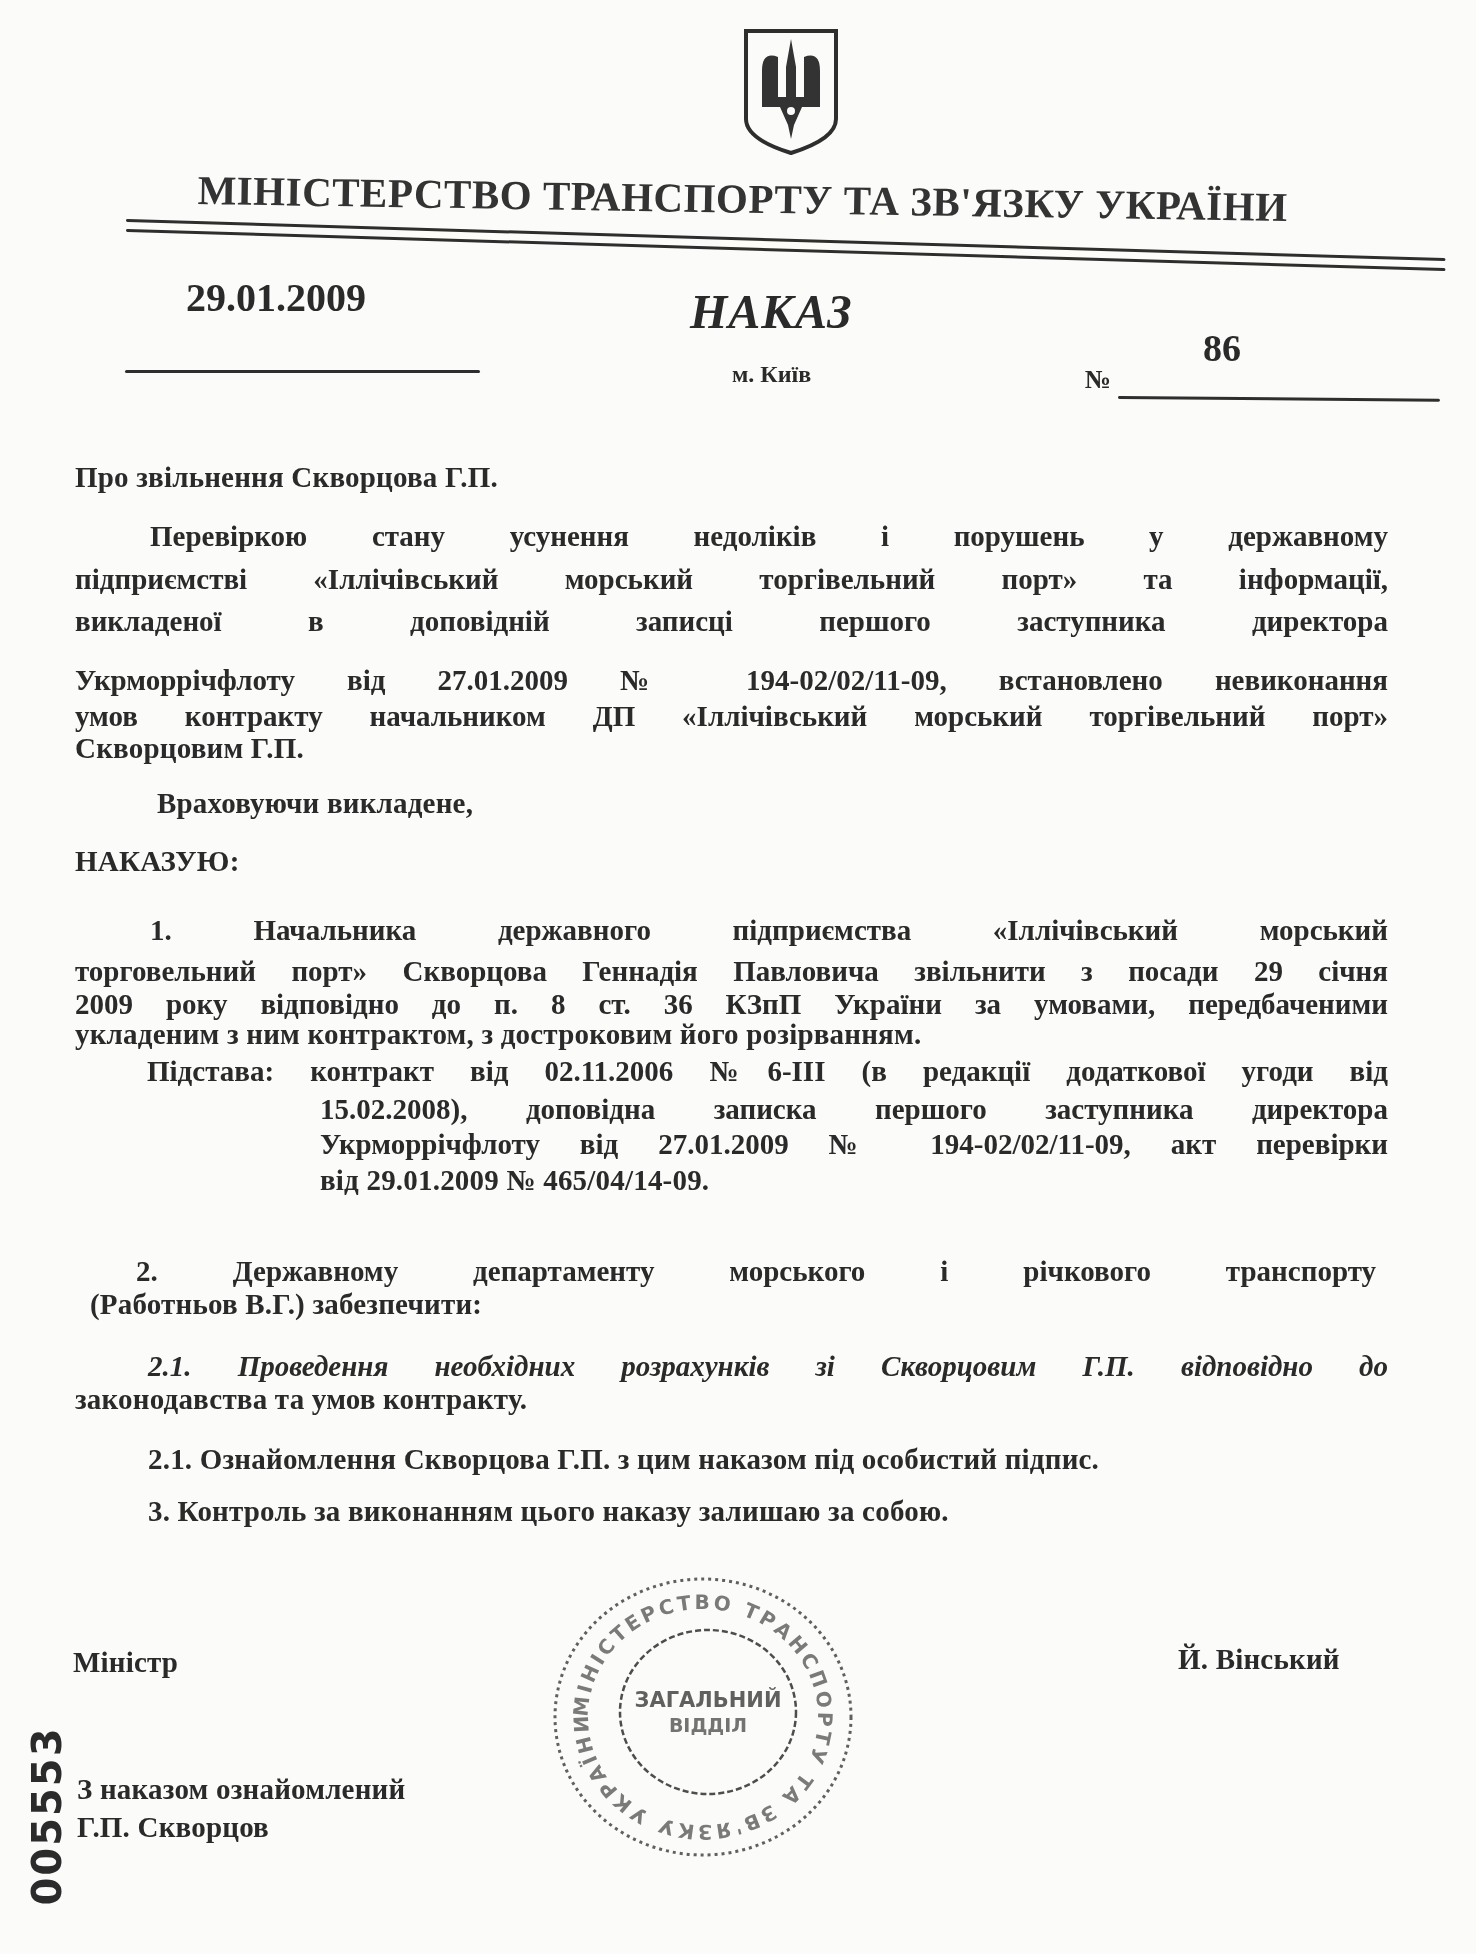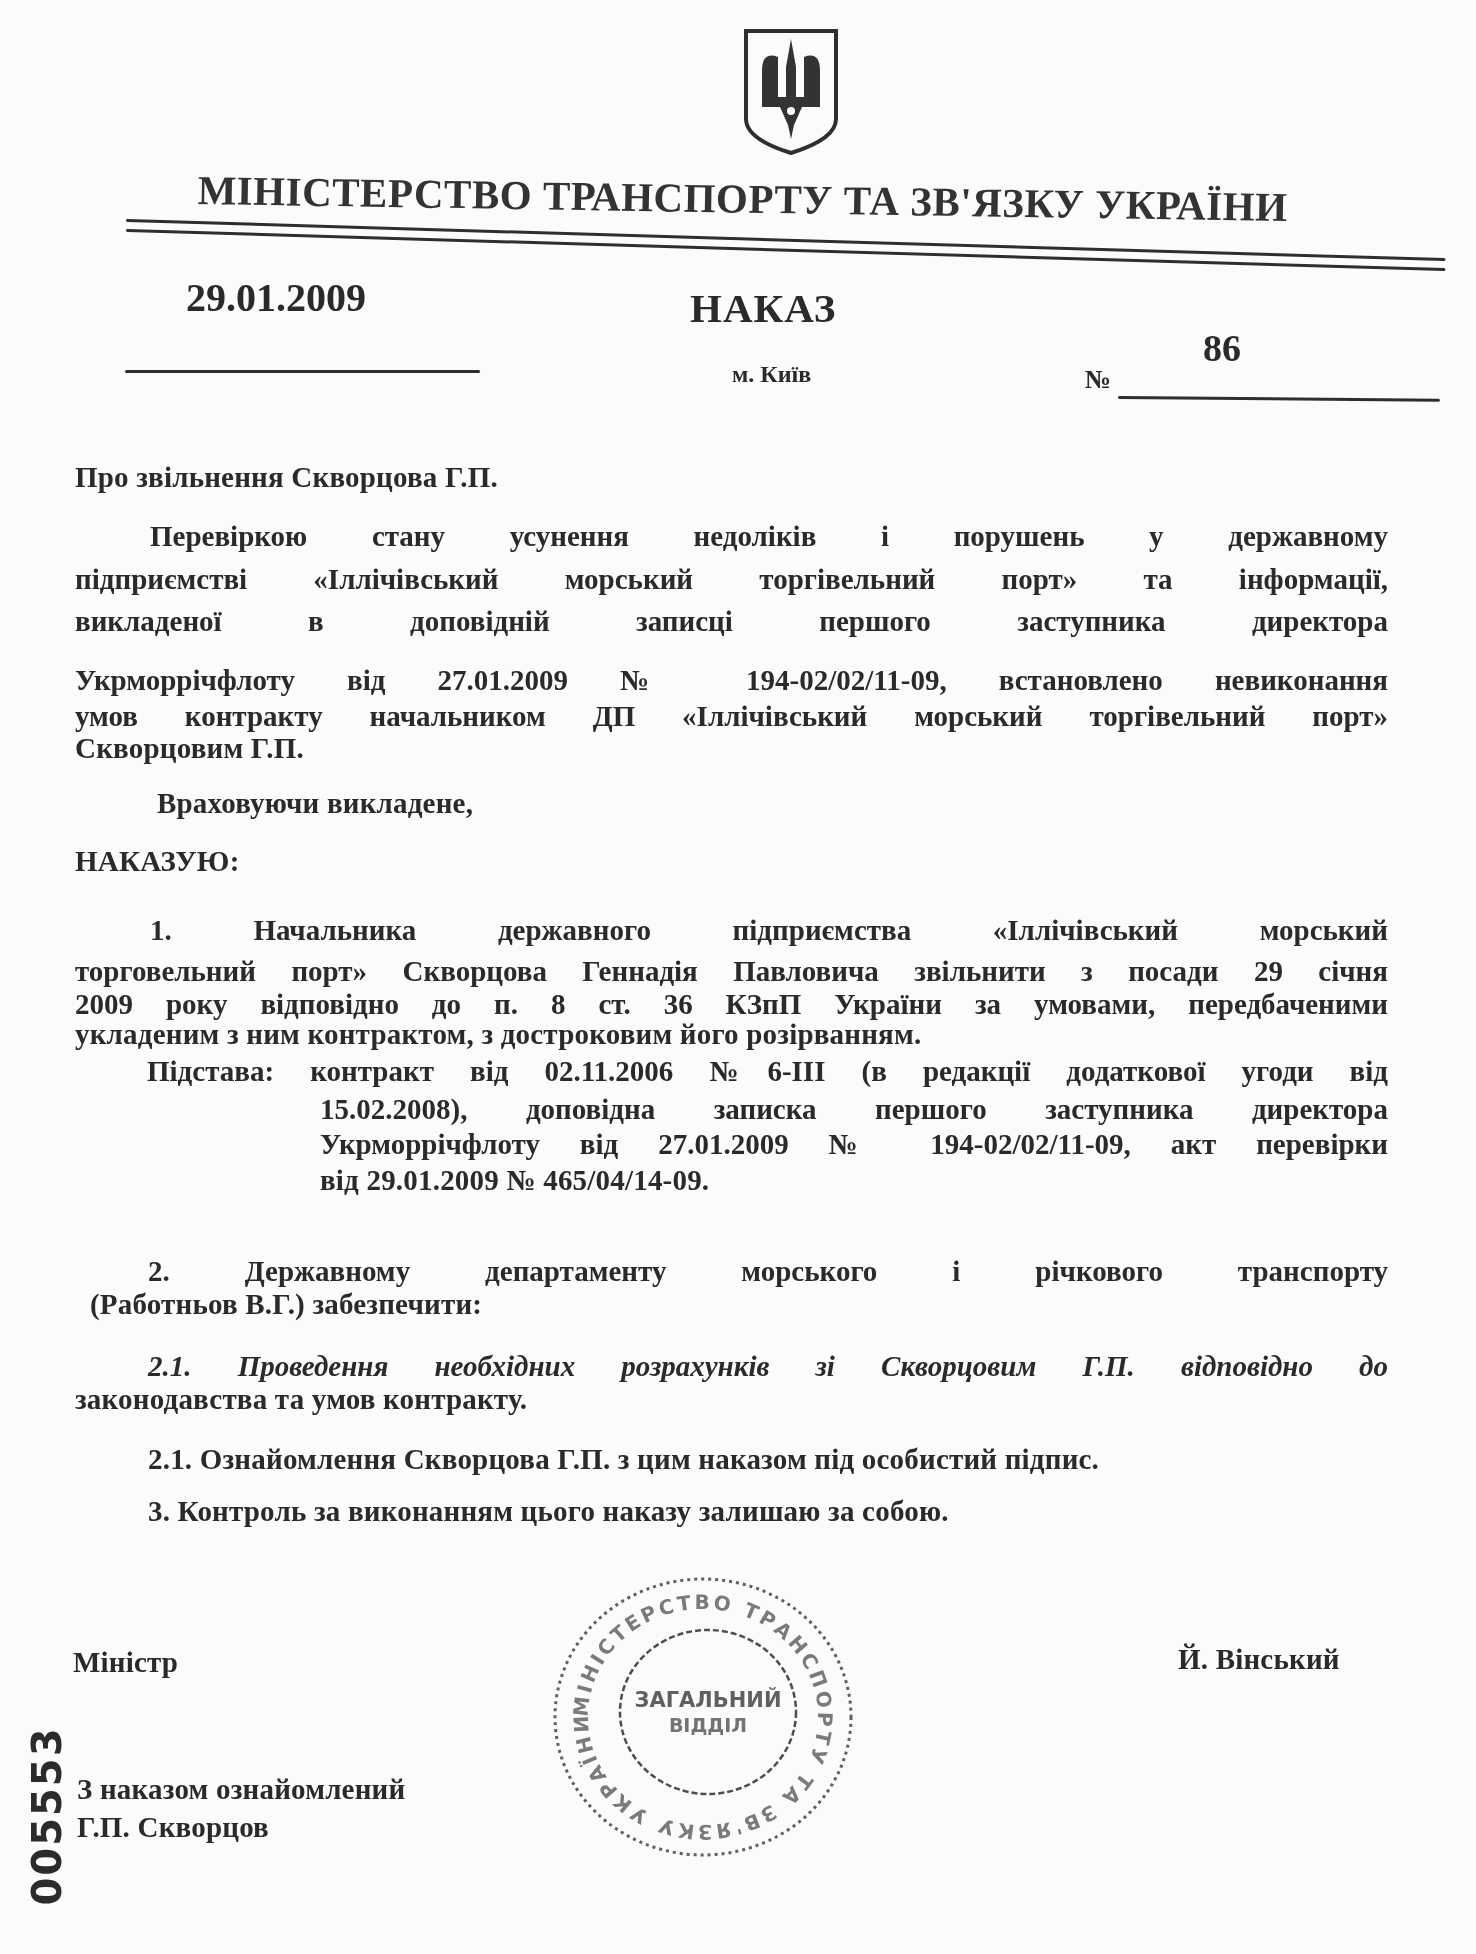--- a/index.html
+++ b/index.html
@@ -31,21 +31,21 @@
   <circle cx="49" cy="84" r="4" fill="#fbfbf9"></circle>
 </svg>
 
 <div class="abs b" style="left:198px; top:166px; font-size:41px; letter-spacing:0.5px; transform: rotate(0.9deg); transform-origin:left top; color:#333;">МІНІСТЕРСТВО ТРАНСПОРТУ ТА ЗВ'ЯЗКУ УКРАЇНИ</div>
 <div class="rule" style="left:126px; top:219px; width:1320px; transform: rotate(1.7deg); transform-origin:left center;"></div>
 <div class="rule" style="left:126px; top:229px; width:1320px; transform: rotate(1.7deg); transform-origin:left center;"></div>
 
 <div class="abs b" style="left:186px; top:274px; font-size:40px;">29.01.2009</div>
 <div class="rule" style="left:125px; top:370px; width:355px;"></div>
 
-<div class="abs b" style="left:690px; top:284px; font-size:41px; letter-spacing:1px;">НАКАЗ</div>
+<div class="abs b" style="left:690px; top:284px; font-size:48px; letter-spacing:1px;font-style:italic;">НАКАЗ</div>
 <div class="abs b" style="left:732px; top:361px; font-size:24px;">м. Київ</div>
 
 <div class="abs b" style="left:1203px; top:326px; font-size:38px;">86</div>
 <div class="abs b" style="left:1085px; top:365px; font-size:26px;">№</div>
 <div class="rule" style="left:1118px; top:396px; width:322px; transform: rotate(0.5deg); transform-origin:left center;"></div>
 
 <div class="abs body-txt" style="left:75px; top:463px;">Про звільнення Скворцова Г.П.</div>
 
 <div>
   <div class="just-line" style="left:150px; width:1238px; top:520px;">Перевіркою стану усунення недоліків і порушень у державному</div>
@@ -67,21 +67,21 @@
 </div>
 
 <div>
   <div class="just-line" style="left:147px; width:1241px; top:1055px;">Підстава: контракт від 02.11.2006 №6-ІІІ (в редакції додаткової угоди від</div>
   <div class="just-line" style="left:320px; width:1068px; top:1093px;">15.02.2008), доповідна записка першого заступника директора</div>
   <div class="just-line" style="left:320px; width:1068px; top:1128px;">Укрморрічфлоту від 27.01.2009 № 194-02/02/11-09, акт перевірки</div>
   <div class="abs body-txt" style="left:320px; top:1166px;">від 29.01.2009 № 465/04/14-09.</div>
 </div>
 
 <div>
-  <div class="just-line" style="left:148px; width:1240px; top:1255px;">2. Державному департаменту морського і річкового транспорту</div>
+  <div class="just-line" style="left:136px; width:1240px; top:1255px;">2. Державному департаменту морського і річкового транспорту</div>
   <div class="abs body-txt" style="left:90px; top:1290px;">(Работньов В.Г.) забезпечити:</div>
 </div>
 
 <div>
   <div class="just-line" style="left:148px; width:1240px; top:1350px;font-style:italic;">2.1. Проведення необхідних розрахунків зі Скворцовим Г.П. відповідно до</div>
   <div class="abs body-txt" style="left:75px; top:1385px;">законодавства та умов контракту.</div>
 </div>
 
 <div class="abs body-txt" style="left:148px; top:1445px;">2.1. Ознайомлення Скворцова Г.П. з цим наказом під особистий підпис.</div>
 <div class="abs body-txt" style="left:148px; top:1497px;">3. Контроль за виконанням цього наказу залишаю за собою.</div>

